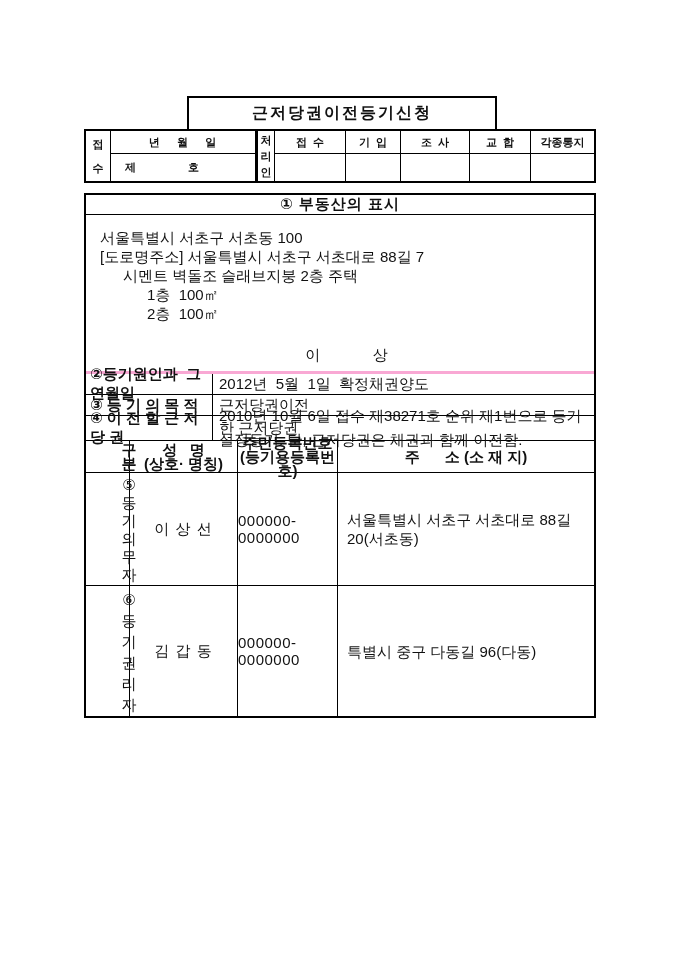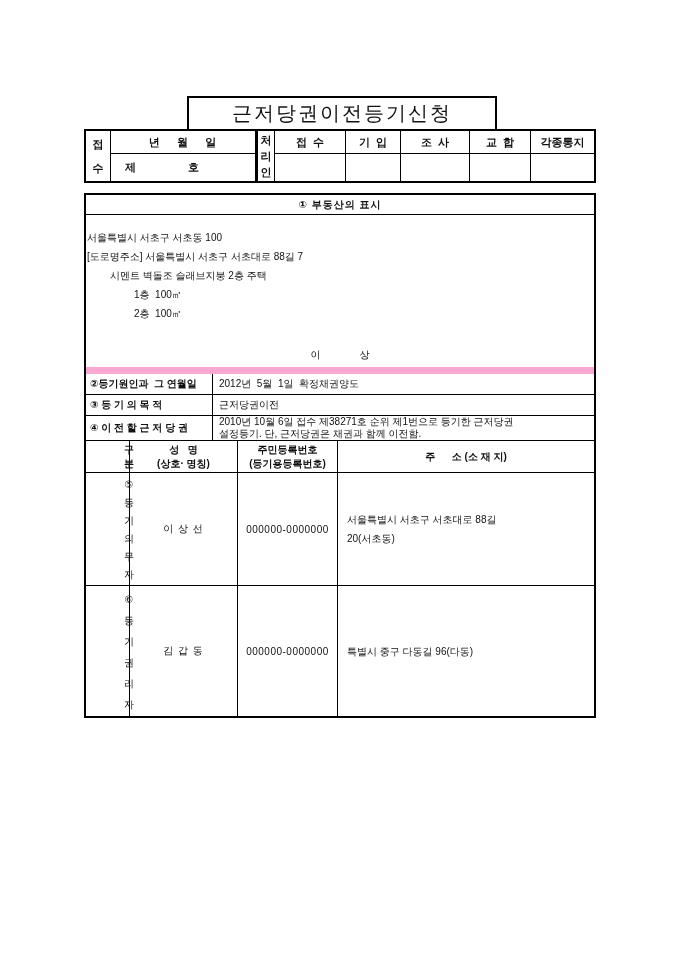--- a/index.html
+++ b/index.html
@@ -9,21 +9,21 @@
     color:#111;
     -webkit-font-smoothing:antialiased;
   }
 
   
   .title-box{
     position:absolute;left:187px;top:96px;width:310px;height:33px;
     border:2px solid #000;border-bottom:none;box-sizing:border-box;
     display:flex;align-items:center;justify-content:center;
   }
-  .title-box span{font-size:20px;font-weight:normal;letter-spacing:2px;}
+  .title-box span{font-size:16px;font-weight:bold;letter-spacing:2px;}
 
   
   .receipt-table{
     position:absolute;left:84px;top:129px;width:512px;height:54px;
     border:2px solid #000;box-sizing:border-box;
     display:flex;flex-direction:row;align-items:stretch;
     font-size:11px;font-weight:bold;
   }
   .rcol{box-sizing:border-box;border-right:1px solid #000;display:flex;flex-direction:column;}
   .rcol:last-child{border-right:none;flex:1;}
@@ -38,30 +38,30 @@
   .rbottom{flex:1;}
   .col-date .rtop{justify-content:center;letter-spacing:1px;}
   .col-date .rbottom{display:flex;align-items:center;justify-content:space-between;
                      padding:0 56px 0 14px;box-sizing:border-box;}
   .col-stage1{width:71px;} .col-stage2{width:69px;} .col-stage3{width:55px;} .col-stage4{width:61px;}
 
   
   .main-box{
     position:absolute;left:84px;top:193px;width:512px;height:525px;
     border:2px solid #000;box-sizing:border-box;
-    display:flex;flex-direction:column;font-size:10px;
+    display:flex;flex-direction:column;font-size:15px;
   }
   .sec-header{
     height:19px;border-bottom:1px solid #000;flex:none;
     display:flex;align-items:center;justify-content:center;
     font-weight:bold;letter-spacing:1px;
   }
   .prop-block{
-    height:159px;border-bottom:7px solid #f9a8d4;flex:none;box-sizing:border-box;
-    padding:13px 0 0 1px;line-height:19px;
+    height:159px;border-bottom:3px solid #f9a8d4;flex:none;box-sizing:border-box;
+    padding:13px 0 0 14px;line-height:19px;
   }
   .pl{white-space:pre-wrap;}
   .pl.ind1{padding-left:23px;}
   .pl.ind2{padding-left:47px;}
   .closing{margin-top:22px;text-align:center;white-space:pre-wrap;letter-spacing:1px;}
 
   .lv-row{flex:none;display:flex;flex-direction:row;border-bottom:1px solid #000;box-sizing:border-box;}
   .lv-row.r2,.lv-row.r3{height:21px;}
   .lv-row.r4{height:25px;}
   .lv-label{

